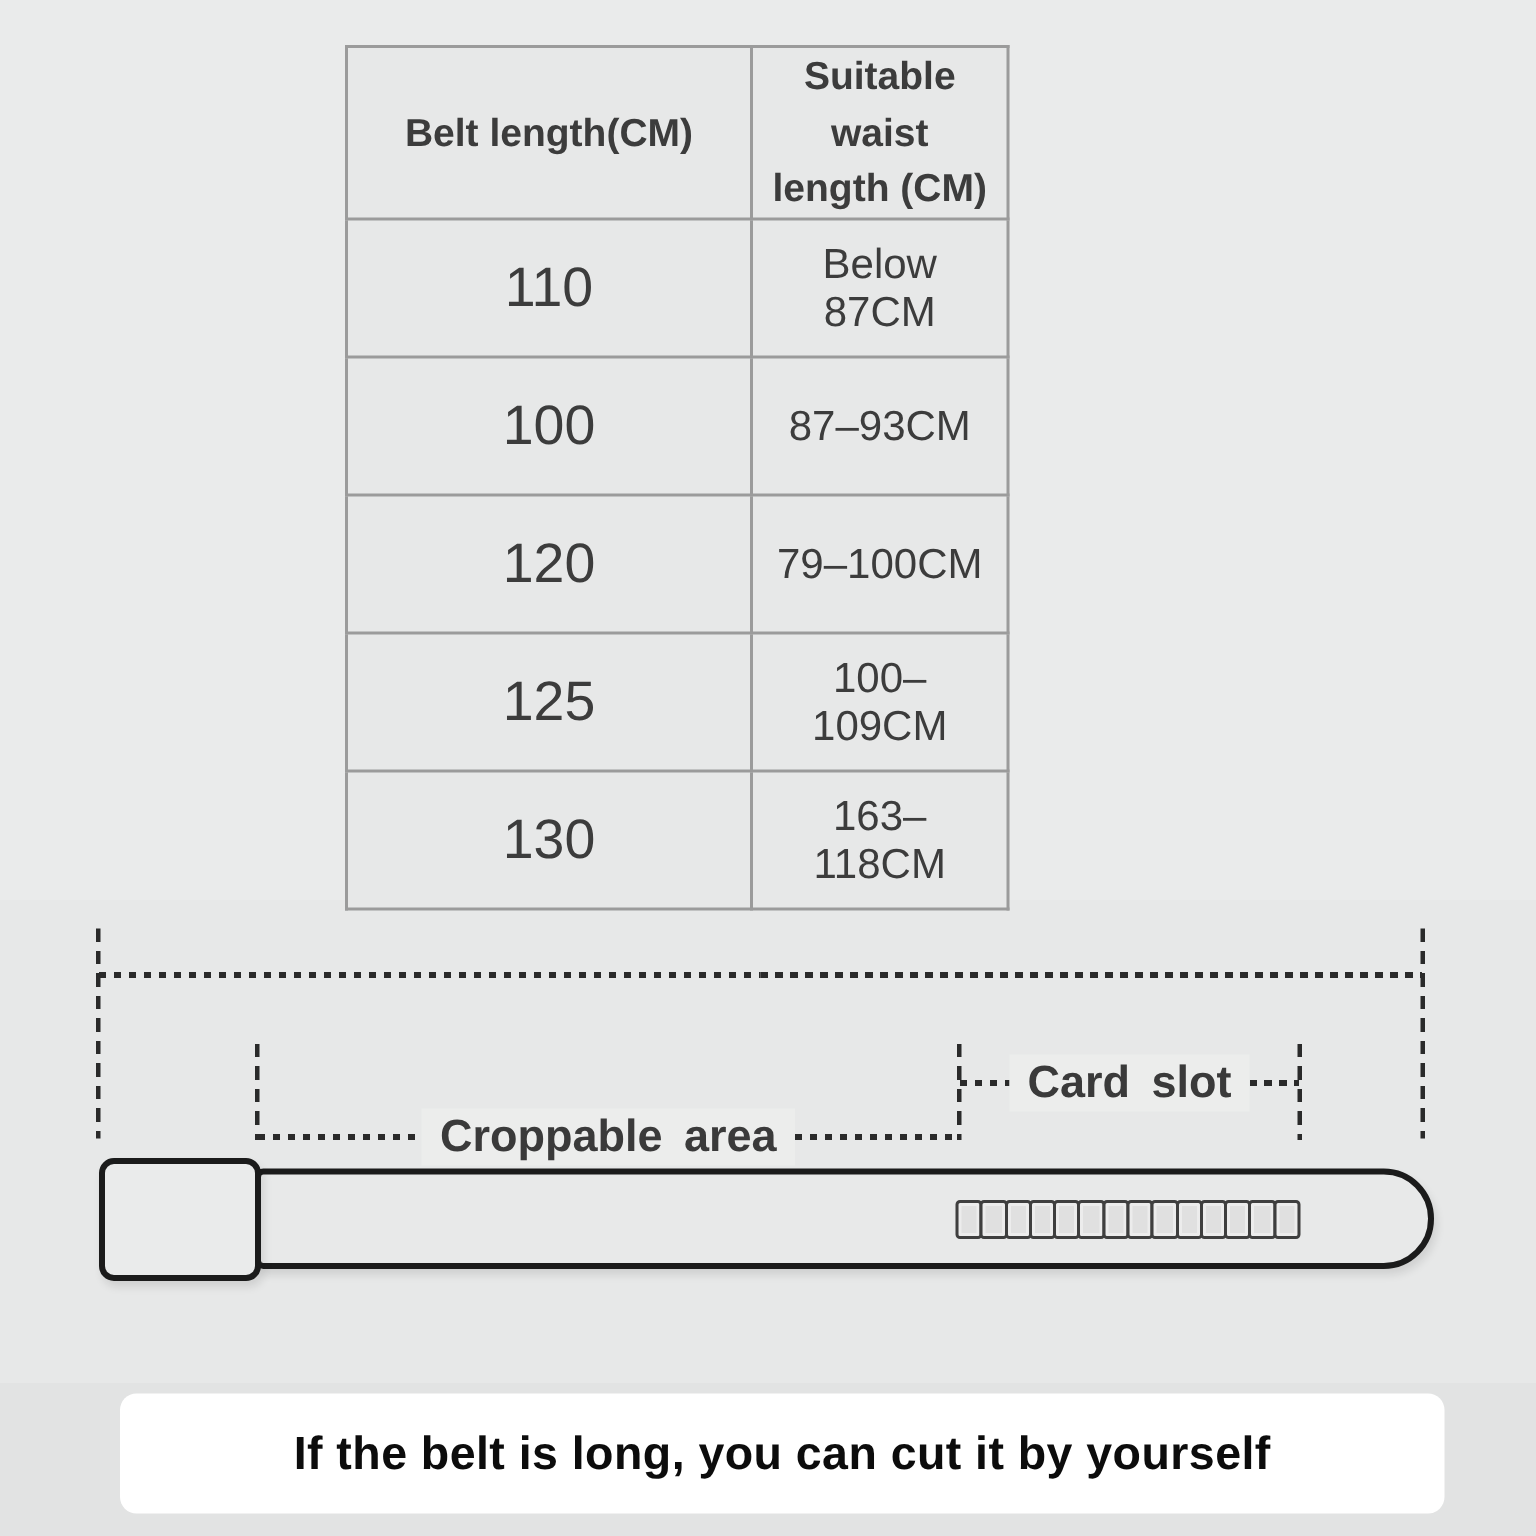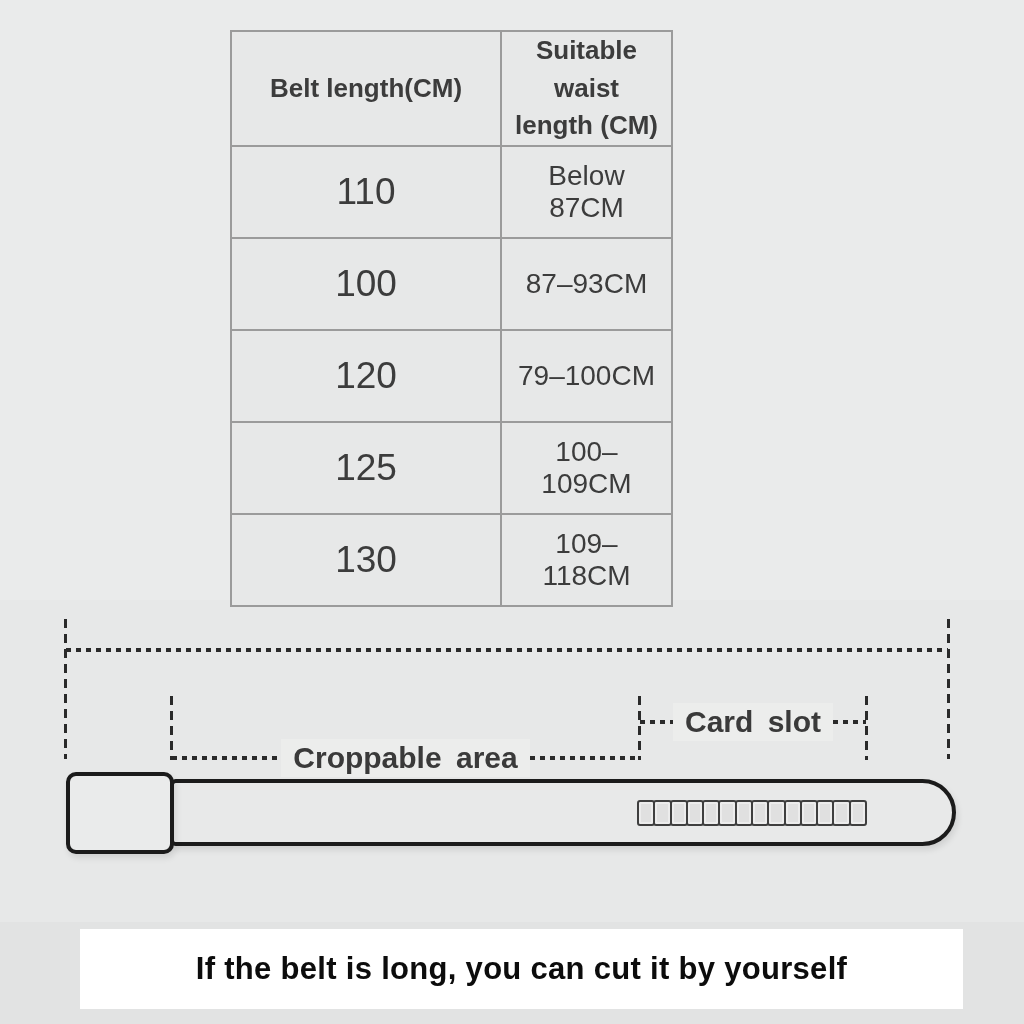--- a/index.html
+++ b/index.html
@@ -66,21 +66,21 @@
   .slot-cell {
     flex:1; box-sizing:border-box; margin-left:-2px;
     border:2px solid #3f3f3f; background:#e0e0e0; border-radius:3px;
     box-shadow:inset 0 0 0 2px #ececec;
   }
   .slot-cell:first-child { margin-left:0; }
 
   
   .footer-card {
     position:absolute; left:80px; top:929px; width:883px; height:80px;
-    background:#ffffff; display:flex; align-items:center; justify-content:center;
+    background:#ffffff; display:flex; align-items:center; justify-content:center;border-radius:11px;
   }
   .footer-card span { font-size:31px; font-weight:bold; color:#0c0c0c; letter-spacing:0.3px; }
 </style>
 </head>
 <body>
 
 <div class="page">
 
   <div class="band-diagram"></div>
   <div class="band-bottom"></div>
@@ -106,21 +106,21 @@
     <tr class="body">
       <td class="num">120</td>
       <td class="val">79–100CM</td>
     </tr>
     <tr class="body">
       <td class="num">125</td>
       <td class="val">100–109CM</td>
     </tr>
     <tr class="body">
       <td class="num">130</td>
-      <td class="val">109–118CM</td>
+      <td class="val">163–118CM</td>
     </tr>
   </tbody>
     </table>
 
   <div class="vline" style="left:64px;  top:619px; height:140px;"></div>
   <div class="vline" style="left:947px; top:619px; height:140px;"></div>
   <div class="vline" style="left:170px; top:696px; height:64px;"></div>
   <div class="vline" style="left:638px; top:696px; height:64px;"></div>
   <div class="vline" style="left:865px; top:696px; height:64px;"></div>
 

